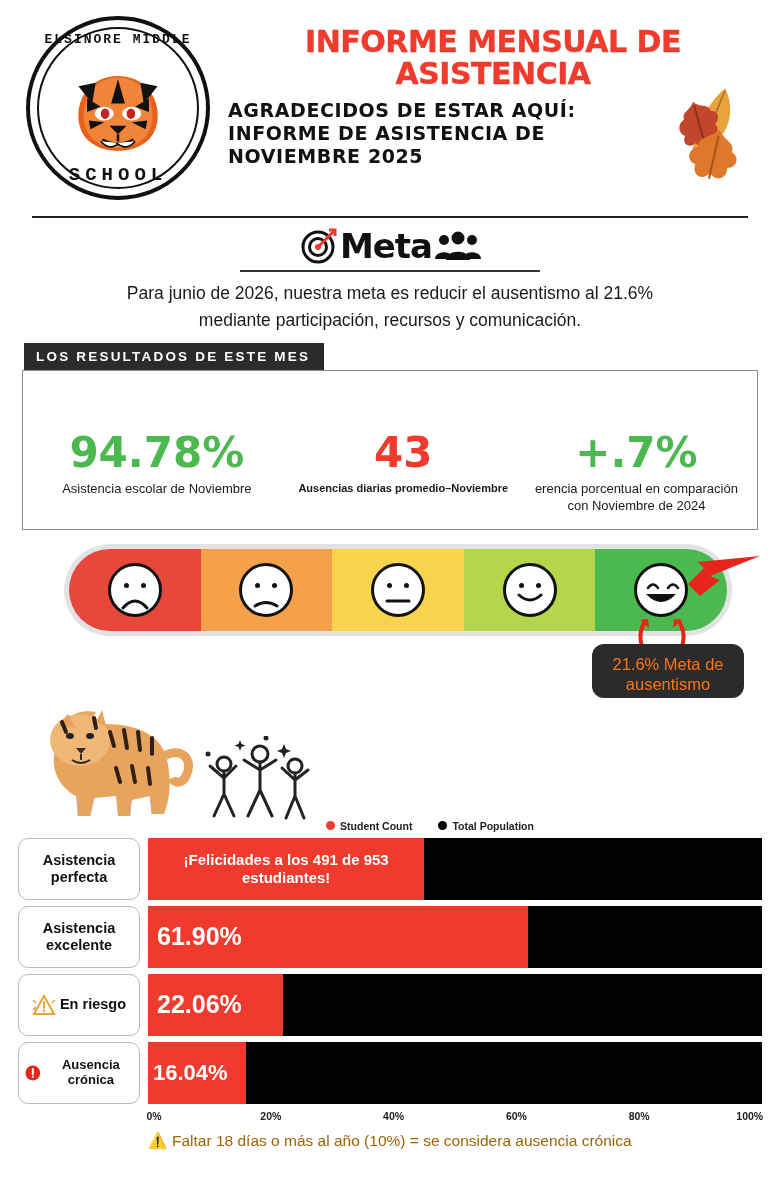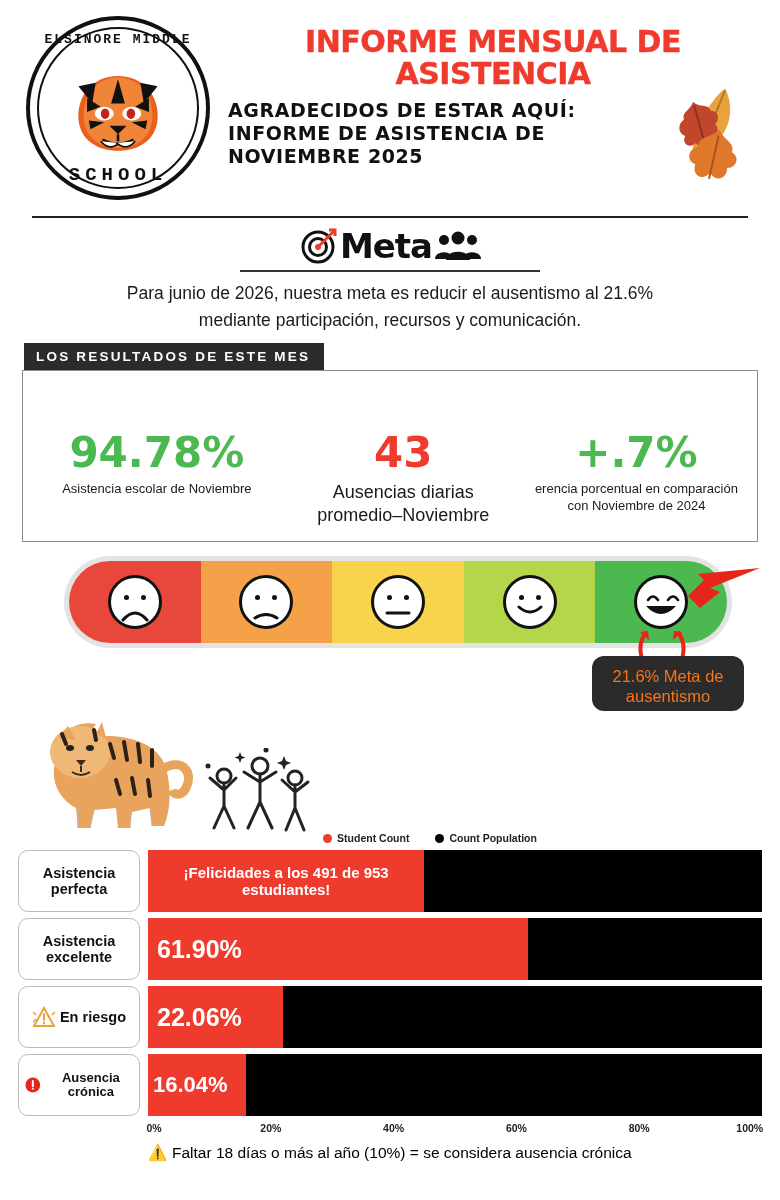--- a/index.html
+++ b/index.html
@@ -154,21 +154,21 @@
     font-family: "DejaVu Sans", sans-serif;
   }
   .res-num.green { color: #4cb850; }
   .res-num.red { color: #ef3b2d; }
   .res-label {
     font-size: 13px;
     line-height: 1.28;
     margin-top: 6px;
     color: #1a1a1a;
   }
-  .res-col.c2 .res-label { font-size: 18px; }
+  .res-col.c2 .res-label { font-size: 11px; font-weight: bold; }
 
   
   .scale-wrap {
     margin: 14px 18px 0 18px;
     position: relative;
     height: 108px;
   }
   .scale-outer {
     position: absolute;
     left: 46px;
@@ -309,21 +309,21 @@
     font-weight: bold;
     color: #222;
     position: relative;
     height: 14px;
   }
   .axis span { position: absolute; transform: translateX(-50%); }
   .footnote {
     text-align: center;
     font-size: 15.5px;
     margin-top: 8px;
-    color: #000000;
+    color: #a16207;
   }
 </style>
 </head>
 <body>
 
 <div class="header">
   <div class="logo">
     <div class="logo-ring"></div>
     <div class="logo-text-top">ELSINORE MIDDLE</div>
     <div class="logo-text-bottom">SCHOOL</div>
@@ -529,21 +529,21 @@
   </svg>
 </div>
 
 <div class="legend">
   <div class="legend-item">
     <span class="dot" style="background:#ef3b2d"></span>
     <span>Student Count</span>
   </div>
   <div class="legend-item">
     <span class="dot" style="background:#000"></span>
-    <span>Count Population</span>
+    <span>Total Population</span>
   </div>
 </div>
 
 <div class="chart">
 
   <div class="bar-row">
     <div class="bar-label">Asistencia perfecta</div>
     <div class="bar-track">
       <div class="bar-fill" style="width:45%">
         <span class="congrats">¡Felicidades a los 491 de 953 estudiantes!</span>

